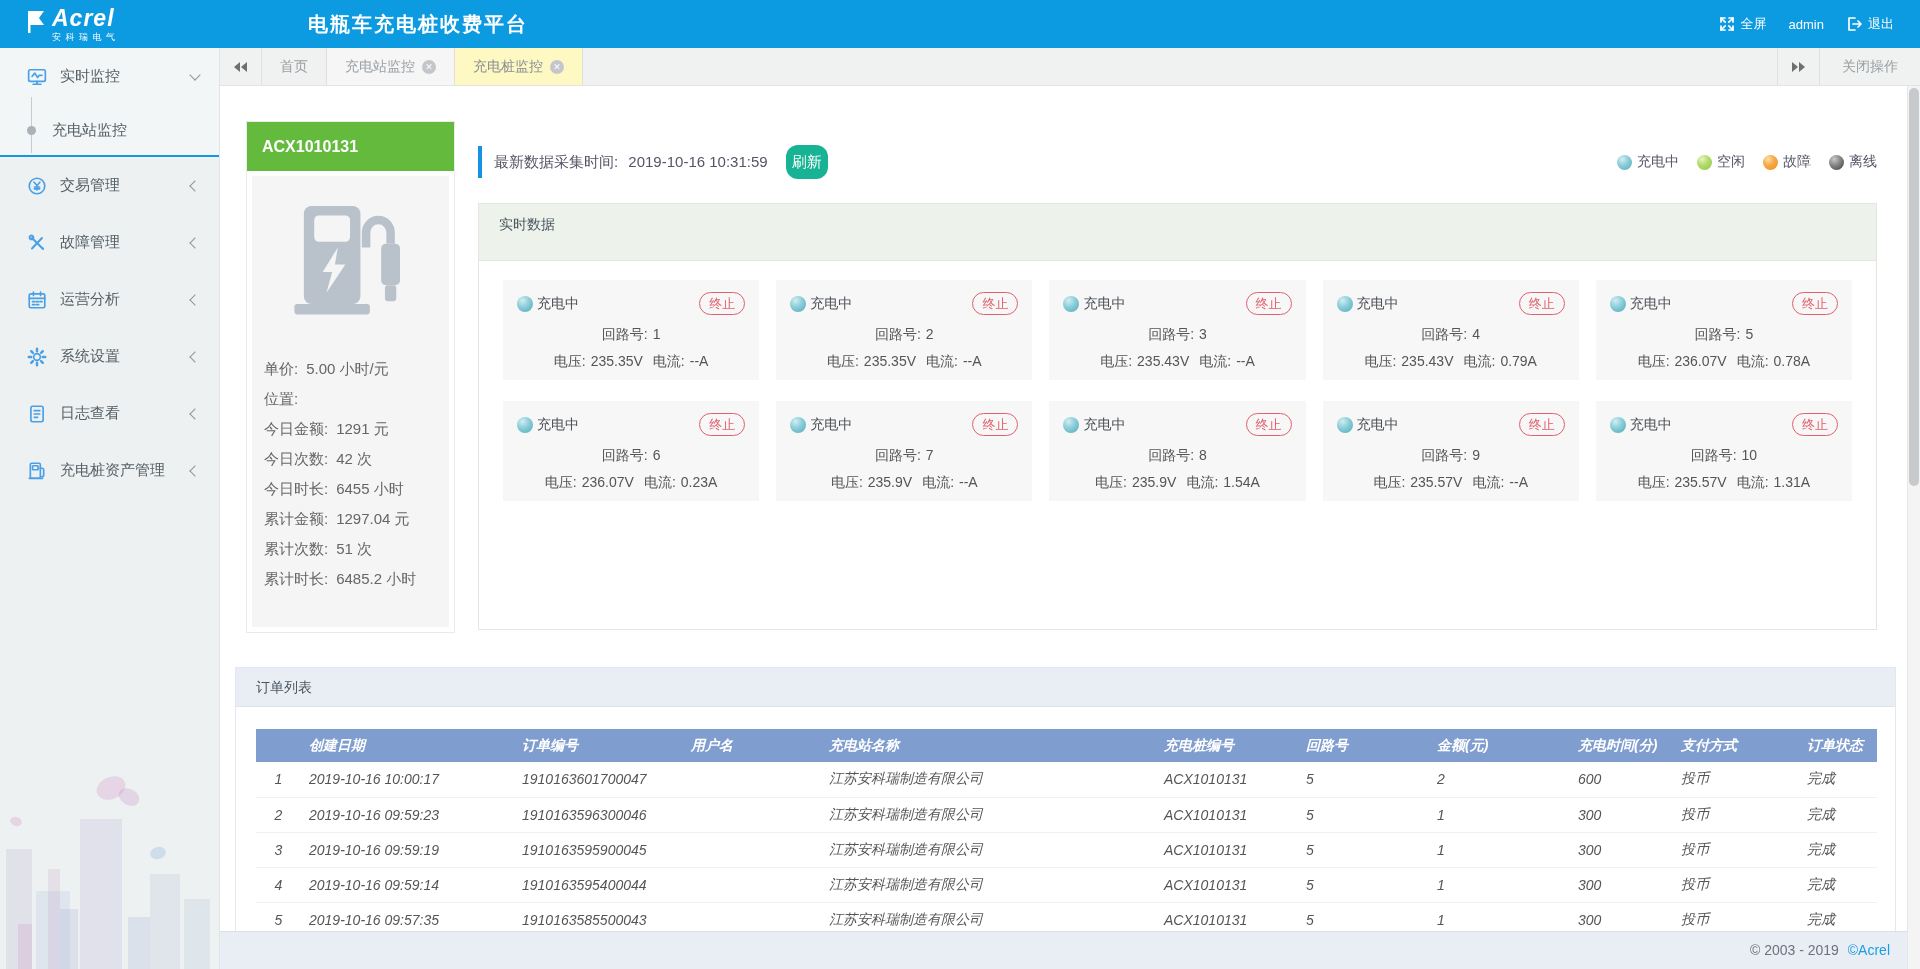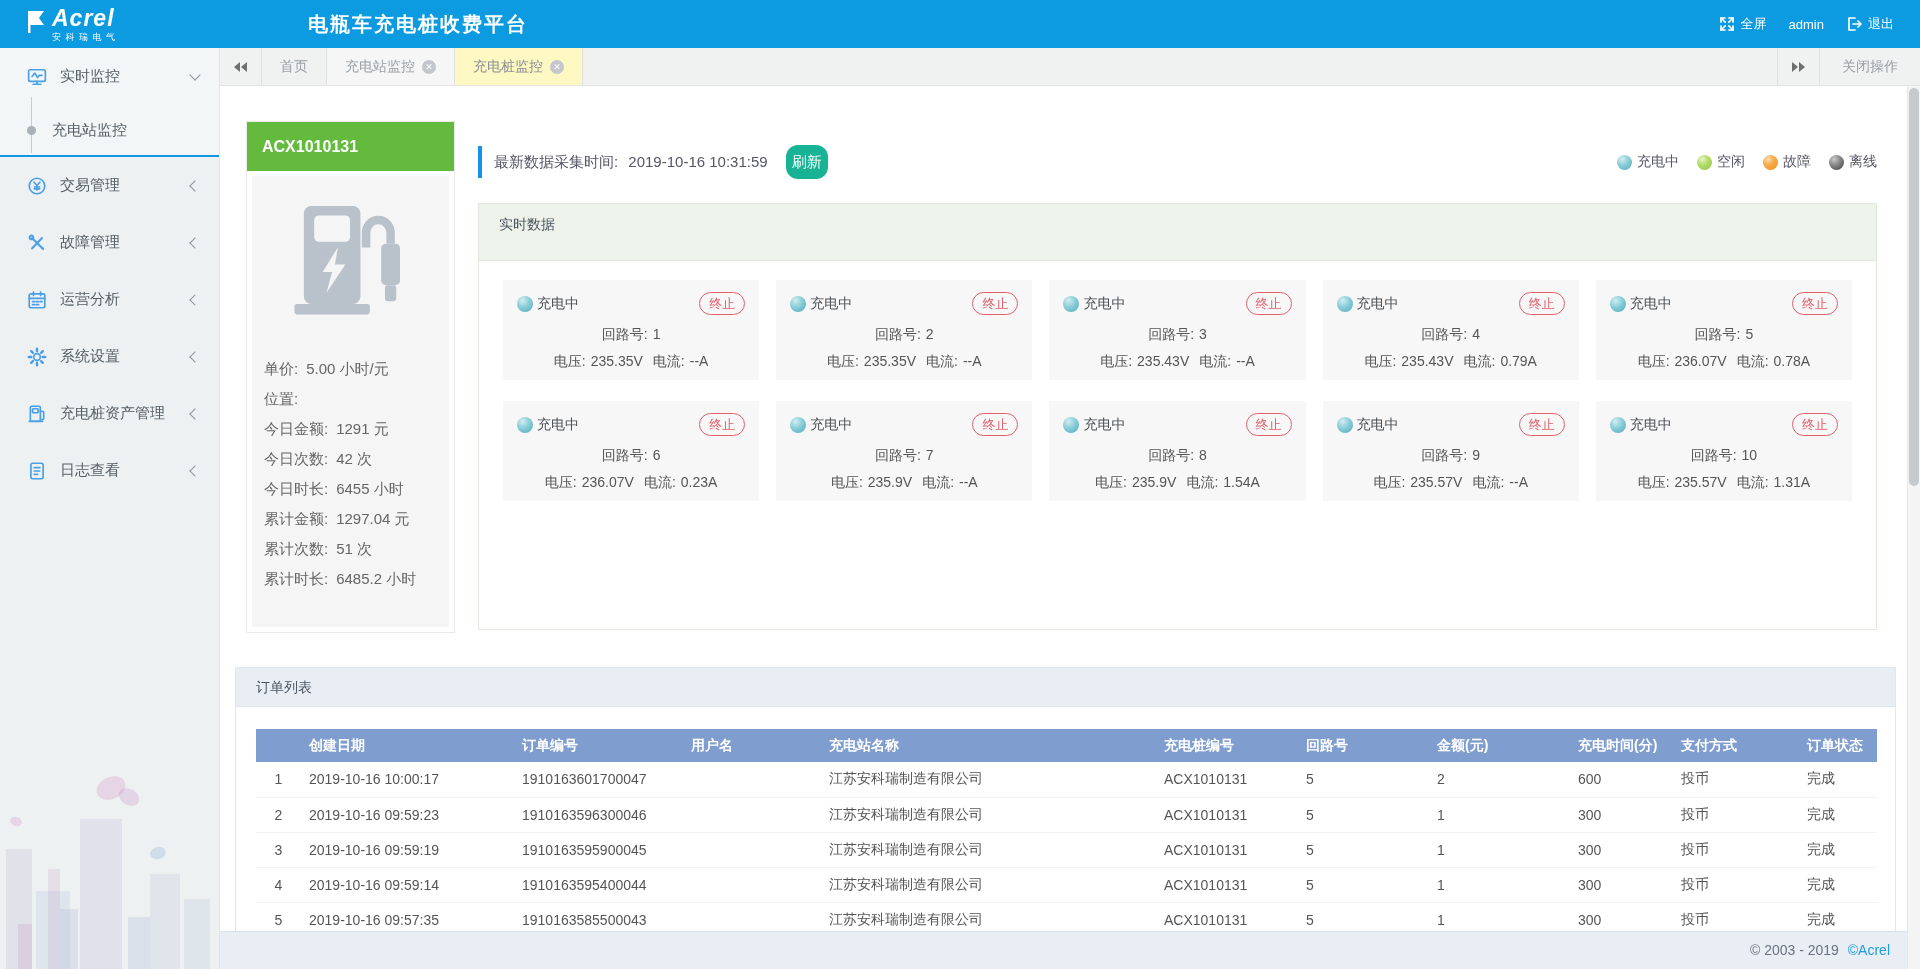--- a/index.html
+++ b/index.html
@@ -84,21 +84,21 @@
   .terminate-btn { margin-left:auto; height:23px; padding:0 9px; background:transparent; border:1px solid #e0606c; color:#e0606c; border-radius:12px; font-size:13px; cursor:pointer; font-family:inherit; }
   .cc-circuit { text-align:center; font-size:14px; color:#555; margin-top:11px; }
   .cc-metrics { text-align:center; font-size:14px; color:#555; margin-top:9px; }
   .cc-metrics .mval { margin-left:5px; }
   .cc-metrics .mlabel2 { margin-left:10px; }
   .cc-circuit .cno { margin-left:5px; }
 
   
   .orders-panel { position:absolute; left:15px; top:581px; width:1661px; height:290px; border:1px solid #e2e8ef; background:#fff; }
   .orders-head { height:39px; line-height:39px; background:#e9eef5; border-bottom:1px solid #dde4ec; font-size:14px; color:#4a5560; padding-left:20px; }
-  .orders-body { padding:22px 20px 0 20px; }
+  .orders-body { padding:22px 20px 0 20px;font-style:italic; }
   table.orders { width:100%; border-collapse:collapse; table-layout:fixed; }
   table.orders th { background:#7f9dce; color:#fff; font-size:14px; font-weight:bold; text-align:left; height:33px; padding:0 8px; white-space:nowrap; overflow:hidden; }
   table.orders td { font-size:14px; color:#555; height:35px; padding:0 8px; border-bottom:1px solid #f0f2f5; white-space:nowrap; overflow:hidden; }
   table.orders td.idx { text-align:center; }
 
   
   .footer { position:absolute; left:220px; top:931px; width:1700px; height:38px; background:#e9eef4; border-top:1px solid #d9e0e9; line-height:37px; text-align:right; padding-right:30px; font-size:14px; color:#6a7380; z-index:15; }
   .footer .brand-link { color:#1b9de2; margin-left:5px; cursor:pointer; }
 
   
@@ -212,38 +212,38 @@
             </g>
           </svg>
       </span>
       <span>系统设置</span>
       <span class="chev left"></span>
     </div>
 
     <div class="nav-item">
       <span class="nicon">
         <svg class="sicon" width="20" height="20" viewBox="0 0 18 18">
+            <rect x="3.5" y="2" width="11" height="14" rx="1.5"></rect>
+            <path d="M6.5 6 h5 M6.5 9 h5 M6.5 12 h3"></path>
+          </svg>
+      </span>
+      <span>日志查看</span>
+      <span class="chev left"></span>
+    </div>
+
+    <div class="nav-item">
+      <span class="nicon">
+        <svg class="sicon" width="20" height="20" viewBox="0 0 18 18">
             <rect x="3" y="2" width="9" height="13.5" rx="1.2"></rect>
             <rect x="5" y="4.3" width="5" height="3.6" rx="0.6"></rect>
             <path d="M12 6.5 h1.6 a1.4 1.4 0 0 1 1.4 1.4 v4.6 a1.6 1.6 0 0 1 -1.6 1.6"></path>
             <path d="M2 15.6 h12"></path>
           </svg>
       </span>
       <span>充电桩资产管理</span>
-      <span class="chev left"></span>
-    </div>
-
-    <div class="nav-item">
-      <span class="nicon">
-        <svg class="sicon" width="20" height="20" viewBox="0 0 18 18">
-            <rect x="3.5" y="2" width="11" height="14" rx="1.5"></rect>
-            <path d="M6.5 6 h5 M6.5 9 h5 M6.5 12 h3"></path>
-          </svg>
-      </span>
-      <span>日志查看</span>
       <span class="chev left"></span>
     </div>
 
     <div class="decor">
       <div class="bld" style="left:6px;  width:26px; height:120px; background:rgba(165,155,200,0.18);"></div>
       <div class="bld" style="left:36px; width:34px; height:78px;  background:rgba(150,170,210,0.16);"></div>
       <div class="bld" style="left:18px; width:14px; height:45px;  background:rgba(200,140,180,0.22);"></div>
       <div class="bld" style="left:80px; width:42px; height:150px; background:rgba(160,155,198,0.18);"></div>
       <div class="bld" style="left:60px; width:18px; height:60px;  background:rgba(150,160,205,0.20);"></div>
       <div class="bld" style="left:128px;width:22px; height:52px;  background:rgba(155,170,210,0.22);"></div>

